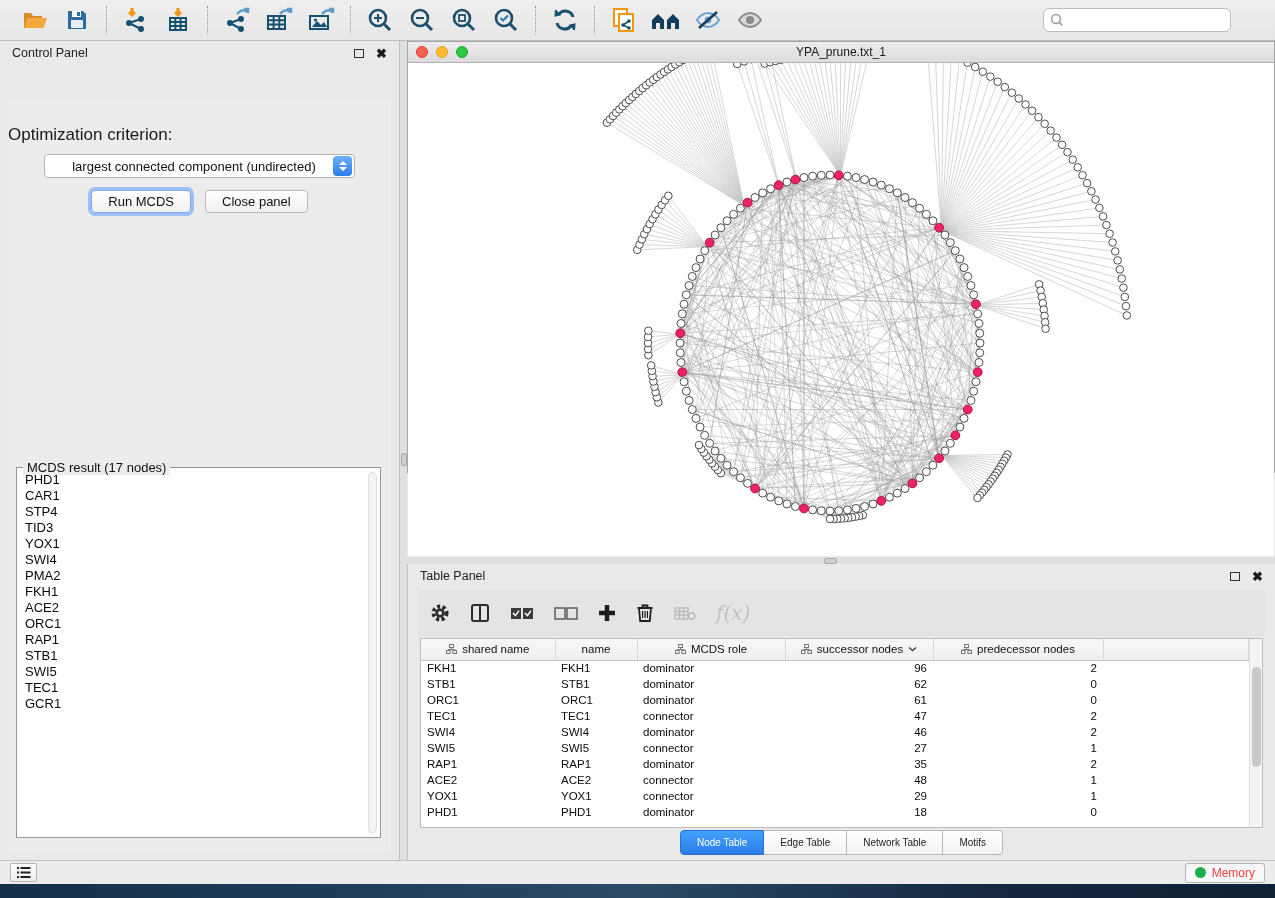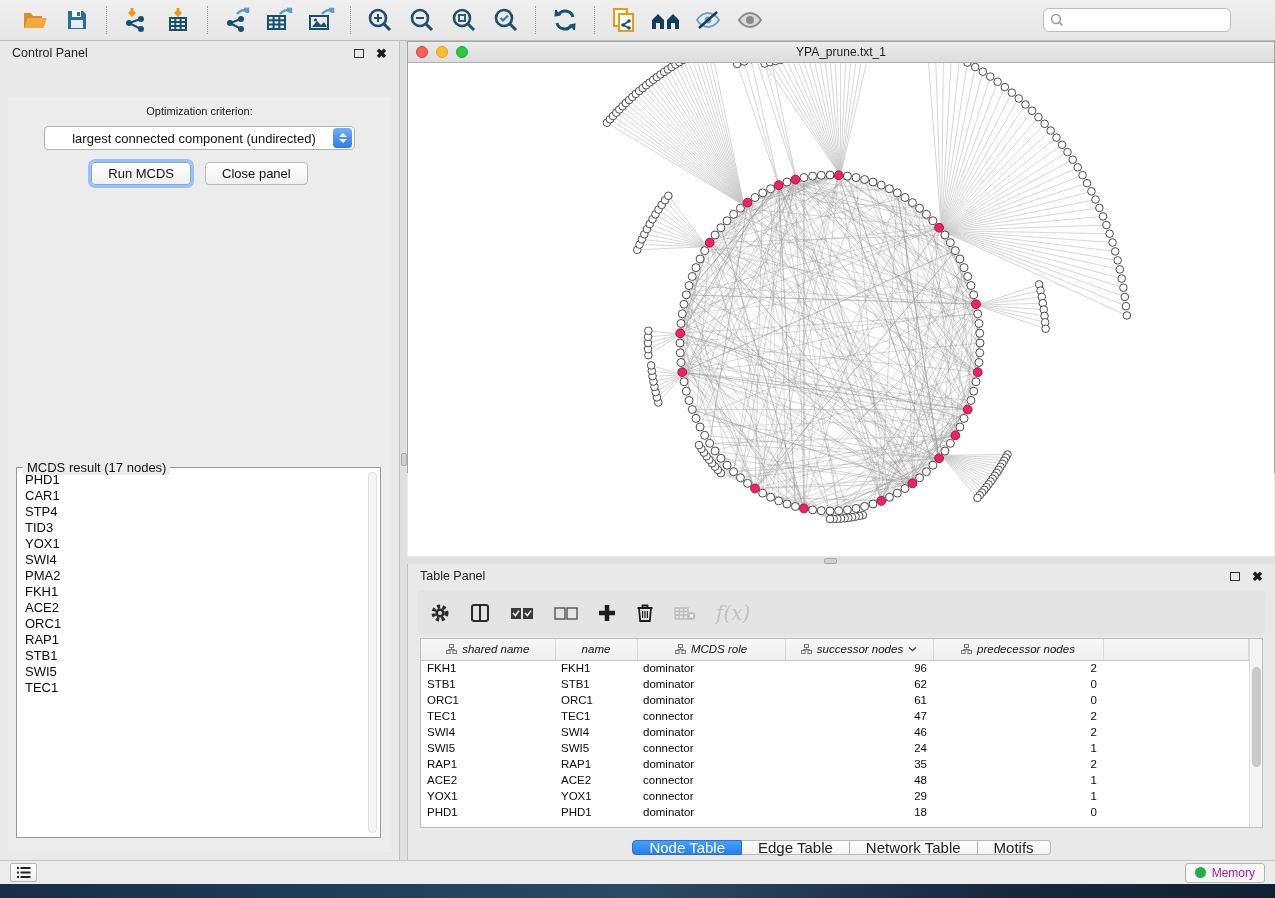--- a/index.html
+++ b/index.html
@@ -27,21 +27,21 @@
   .ph-float { width:10px; height:9px; border:1.4px solid #333; margin-right:12px; cursor:default; }
   .ph-close { font-size:13px; font-weight:bold; color:#1a1a1a; cursor:default; line-height:1; }
   .cp-tabs { height:32px; display:flex; justify-content:center; align-items:center; }
   .seg { display:flex; }
   .seg .seg-btn { height:22px; padding:0 16px; background:linear-gradient(#ffffff,#f2f2f2); border:1px solid #b9b9b9;
     border-left-width:0; font-size:13px; color:#222; display:flex; align-items:center; cursor:default; }
   .seg .seg-btn:first-child { border-left-width:1px; border-radius:4px 0 0 4px; }
   .seg .seg-btn:last-child { border-radius:0 4px 4px 0; }
   .seg .seg-btn.active { background:linear-gradient(#43a1fd,#2a7de9); border-color:#2a70d0; color:#fff; }
   .cp-body { position:absolute; top:56px; left:8px; right:8px; bottom:8px; background:#ececec; }
-  .opt-label { text-align:center; font-size:11px; color:#1a1a1a; margin-top:8px; }
+  .opt-label { font-size:17px; color:#1a1a1a; margin-top:28px; }
   .dd { margin:9px 36px 0 36px; height:24px; background:#fff; border:1px solid #b3b3b3; border-radius:4px;
     display:flex; align-items:center; position:relative; cursor:default; }
   .dd .dd-val { flex:1; font-size:13px; color:#111; padding-left:10px; text-align:center; }
   .dd .dd-step { width:19px; height:20px; margin-right:2px; border-radius:4px; background:linear-gradient(#6db1fb,#2f7bea);
     display:flex; flex-direction:column; align-items:center; justify-content:center; gap:2px; }
   .caret-up { width:0; height:0; border-left:4px solid transparent; border-right:4px solid transparent; border-bottom:4px solid #fff; }
   .caret-dn { width:0; height:0; border-left:4px solid transparent; border-right:4px solid transparent; border-top:4px solid #fff; }
   .cp-buttons { display:flex; justify-content:center; gap:14px; margin-top:12px; }
   .btn { height:23px; padding:0 16px; font-size:13px; color:#111; background:linear-gradient(#ffffff,#f0f0f0);
     border:1px solid #b9b9b9; border-radius:4px; cursor:default; }
@@ -72,36 +72,36 @@
 
   
   .table-panel { position:absolute; left:407px; right:0; top:564px; bottom:24px; background:#e9e9e9; border-left:1px solid #c0c0c0; }
   .tp-toolbar { height:46px; margin:2px 10px 0 10px; display:flex; align-items:center; gap:20px; padding:0 12px;
     background:#e4e4e4; border-radius:4px; }
   .tp-ic { display:flex; align-items:center; cursor:default; }
   .fx { font-family:"DejaVu Serif", serif; font-style:italic; font-size:20px; color:#c2c2c2; }
   .tablewrap { position:absolute; top:74px; left:12px; right:12px; height:190px; background:#fff; border:1px solid #bdbdbd; overflow:hidden; }
   table.node-table { border-collapse:collapse; width:calc(100% - 13px); table-layout:fixed; }
   table.node-table th { height:21px; background:linear-gradient(#f7f7f7,#efefef); border-right:1px solid #d8d8d8; border-bottom:1px solid #c6c6c6;
-    font-size:11.5px; font-weight:normal; color:#111; text-align:center; position:relative;font-style:italic; }
+    font-size:11.5px; font-weight:normal; color:#111; text-align:center; position:relative; }
   table.node-table th .hwrap { display:flex; align-items:center; justify-content:center; gap:5px; }
   table.node-table td { height:16px; font-size:11.5px; color:#0a0a0a; padding:0 6px; white-space:nowrap; overflow:hidden; }
   td.num { text-align:right; }
   .tbl-scroll { position:absolute; top:0; bottom:0; right:0; width:13px; background:#f4f4f4; border-left:1px solid #ddd; }
   .tbl-thumb { position:absolute; top:28px; right:1.5px; width:9px; height:100px; background:#c9c9c9; border-radius:5px; }
   .tp-tabs { position:absolute; bottom:5px; left:0; right:0; display:flex; justify-content:center; }
-  .tp-tabs .seg-btn { font-size:15px; height:15px; }
+  .tp-tabs .seg-btn { font-size:10px; height:25px; }
 
   
   .statusbar { position:absolute; left:0; right:0; bottom:0; height:24px; background:#ececec; border-top:1px solid #c4c4c4;
     display:flex; align-items:center; padding:0 10px; }
   .sb-list-btn { width:27px; height:19px; background:linear-gradient(#fdfdfd,#eee); border:1px solid #b5b5b5; border-radius:2px;
     display:flex; align-items:center; justify-content:center; cursor:default; }
   .memory-btn { margin-left:auto; height:20px; display:flex; align-items:center; gap:6px; padding:0 9px;
-    background:#f7f7f7; border:1px solid #b5b5b5; border-radius:3px; font-size:12px; color:#a21caf; cursor:default; }
+    background:#f7f7f7; border:1px solid #b5b5b5; border-radius:3px; font-size:12px; color:#ef4444; cursor:default; }
   .mem-dot { width:11px; height:11px; border-radius:50%; background:#1faf4a; }
 </style>
 </head>
 <body>
 
 <div class="app">
 
   <div class="toolbar">
     <div class="tb-group">
       <div class="tb-btn">
@@ -315,20 +315,21 @@
             <div class="li">YOX1</div>
             <div class="li">SWI4</div>
             <div class="li">PMA2</div>
             <div class="li">FKH1</div>
             <div class="li">ACE2</div>
             <div class="li">ORC1</div>
             <div class="li">RAP1</div>
             <div class="li">STB1</div>
             <div class="li">SWI5</div>
             <div class="li">TEC1</div>
+            <div class="li">GCR1</div>
           </div>
         <div class="list-scroll"></div>
       </div>
     </div>
   </div>
 
   <div class="vsplit">
       <div class="grab"></div>
     </div>
 
@@ -1308,21 +1309,21 @@
               <td>SWI4</td>
               <td>dominator</td>
               <td class="num">46</td>
               <td class="num">2</td>
               <td></td>
             </tr>
             <tr>
               <td>SWI5</td>
               <td>SWI5</td>
               <td>connector</td>
-              <td class="num">24</td>
+              <td class="num">27</td>
               <td class="num">1</td>
               <td></td>
             </tr>
             <tr>
               <td>RAP1</td>
               <td>RAP1</td>
               <td>dominator</td>
               <td class="num">35</td>
               <td class="num">2</td>
               <td></td>

